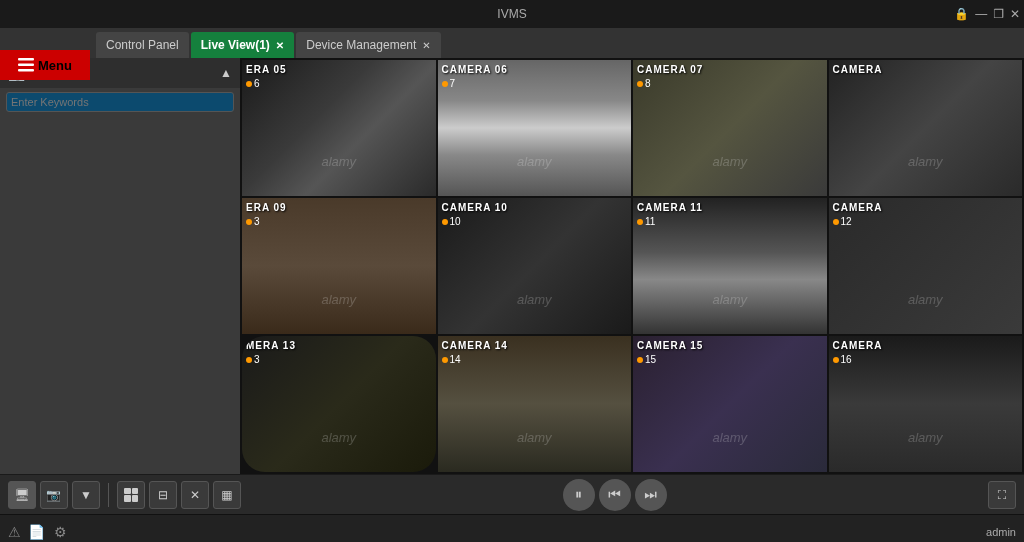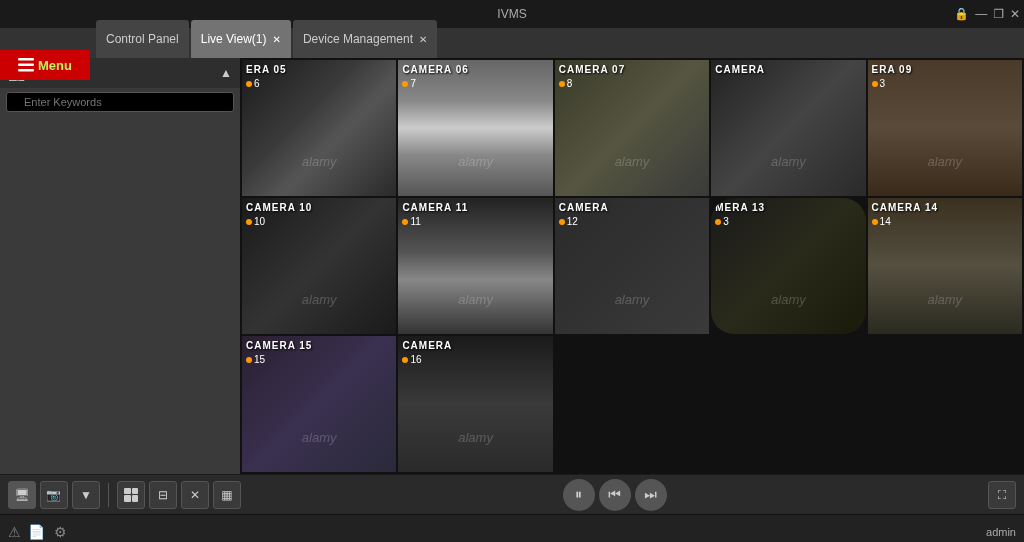--- a/index.html
+++ b/index.html
@@ -40,35 +40,36 @@
 
     
     #tab-bar {
       height: 30px;
       background: #333;
       display: flex;
       align-items: flex-end;
       padding-left: 4px;
     }
     .tab {
-      height: 38px;
+      height: 26px;
       padding: 0 10px;
       display: flex;
       align-items: center;
       font-size: 12px;
       cursor: pointer;
       border-radius: 3px 3px 0 0;
       background: #444;
       color: #ccc;
       margin-right: 2px;
       text-align: right;
     }
     .tab.active {
-      background: #737373;
+      background: #15803d;
       color: #fff;
+      font-weight: bold;
     }
     .tab .close-x {
       margin-left: 6px;
       font-size: 10px;
       cursor: pointer;
     }
 
     
     #main {
       display: flex;
@@ -98,39 +99,39 @@
     #sidebar-header .chevron {
       font-size: 12px;
       color: #ccc;
     }
     #search-bar {
       padding: 4px 6px;
       background: #3a3a3a;
     }
     #search-bar input {
       width: 100%;
-      background: #000000;
+      background: #0c4a6e;
       border: 1px solid #555;
       border-radius: 3px;
       color: #aaa;
       font-size: 11px;
-      padding: 3px 17px;
+      padding: 3px 4px;
       outline: none;
     }
     #sidebar-content {
       flex: 1;
       overflow-y: auto;
     }
 
     
     #camera-grid {
       flex: 1;
       background: #111;
       display: grid;
-      grid-template-columns: repeat(5, 1fr);
+      grid-template-columns: repeat(4, 1fr);
       grid-template-rows: repeat(3, 1fr);
       gap: 2px;
       padding: 2px;
     }
     .cam-cell {
       background: #222;
       position: relative;
       overflow: hidden;
     }
     .cam-label {
@@ -265,21 +266,21 @@
       height: 30px;
       width: 90px;
       background: #c00;
       display: flex;
       align-items: center;
       justify-content: center;
       cursor: pointer;
       z-index: 10;
     }
     #menu-btn span {
-      color: #bef264;
+      color: #000000;
       font-size: 13px;
       font-weight: bold;
     }
     .menu-icon-svg {
       margin-right: 4px;
     }
 
     .grid-2x2 { display: grid; grid-template-columns: 1fr 1fr; width: 14px; height: 14px; gap: 1px; }
     .grid-2x2 div { background: currentColor; border-radius: 1px; }
   </style>

